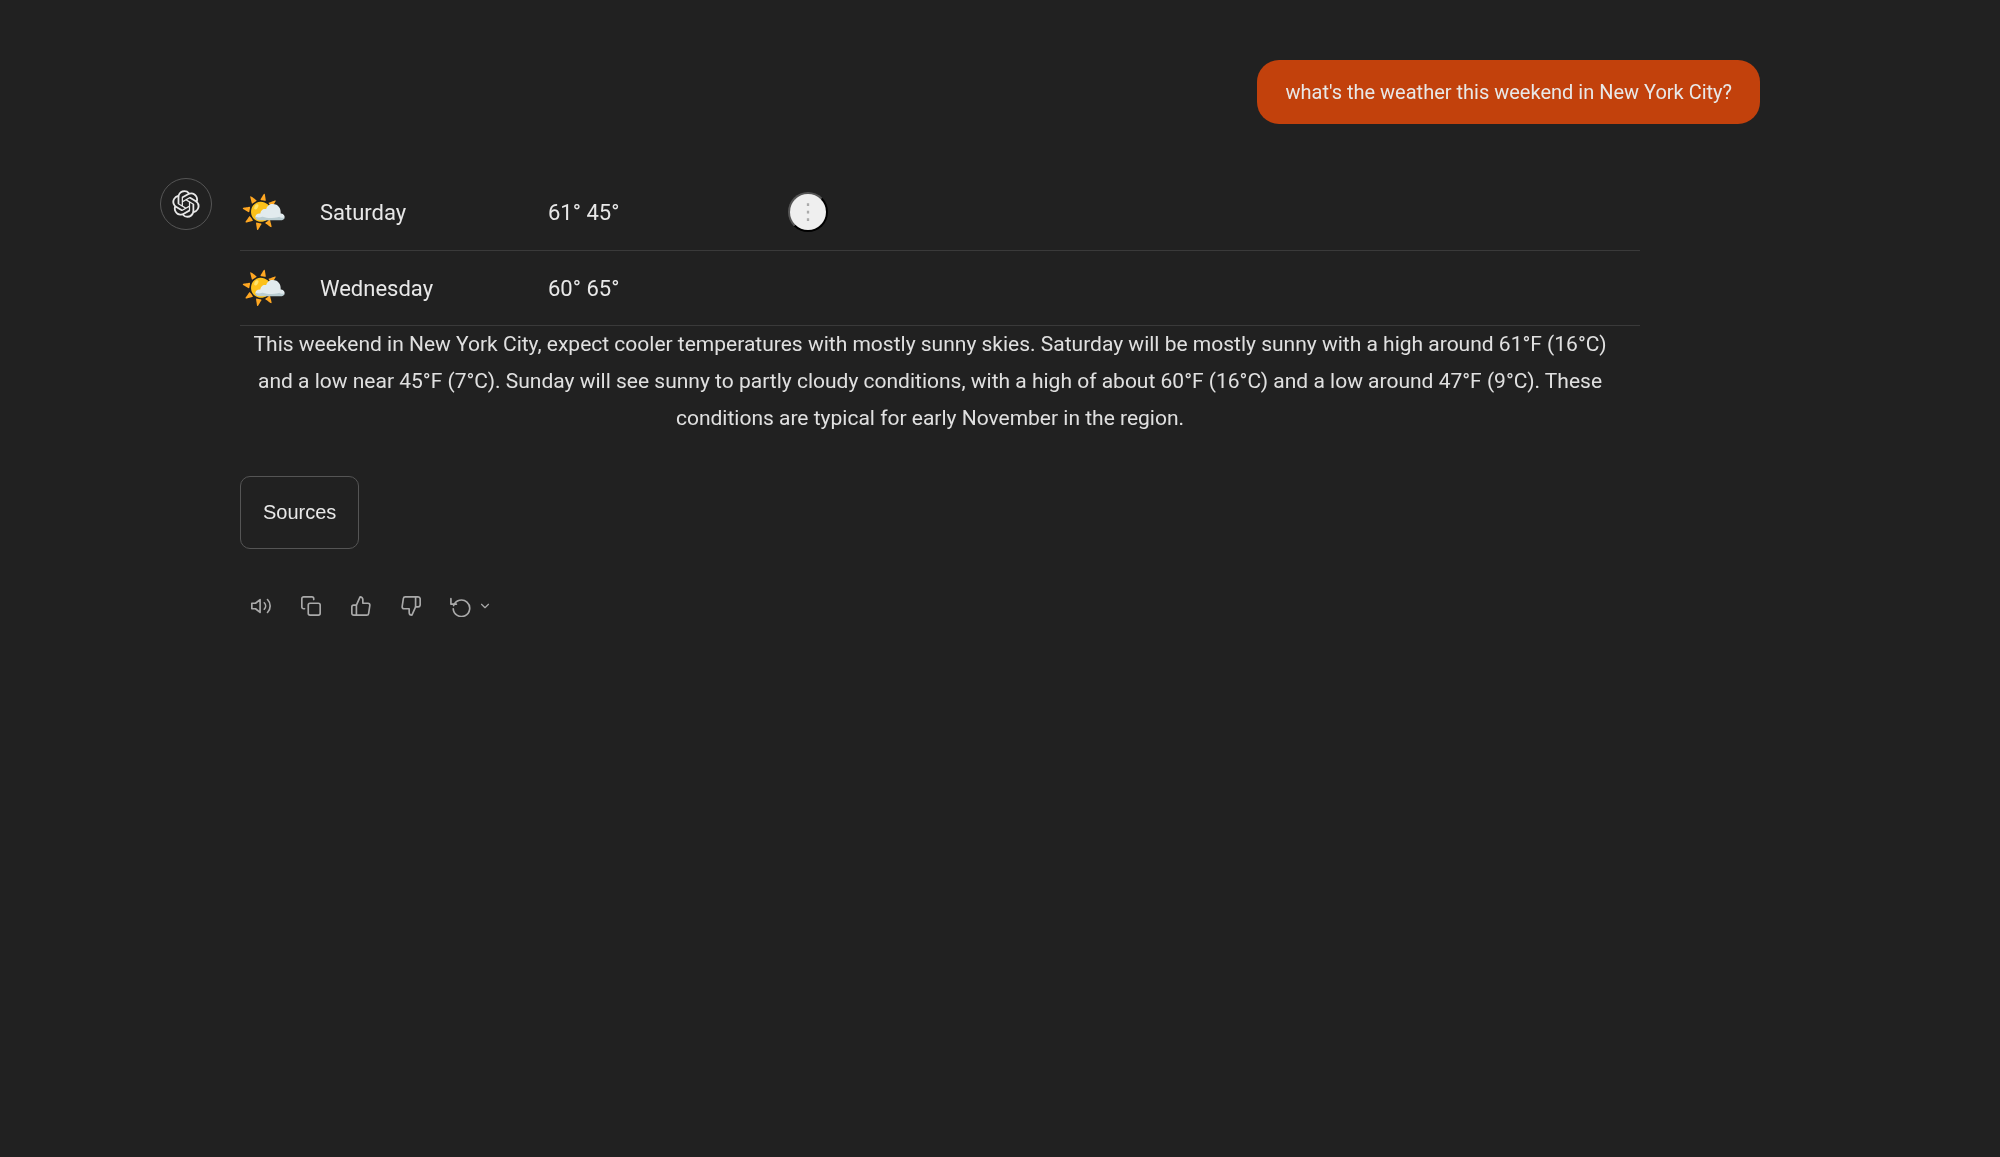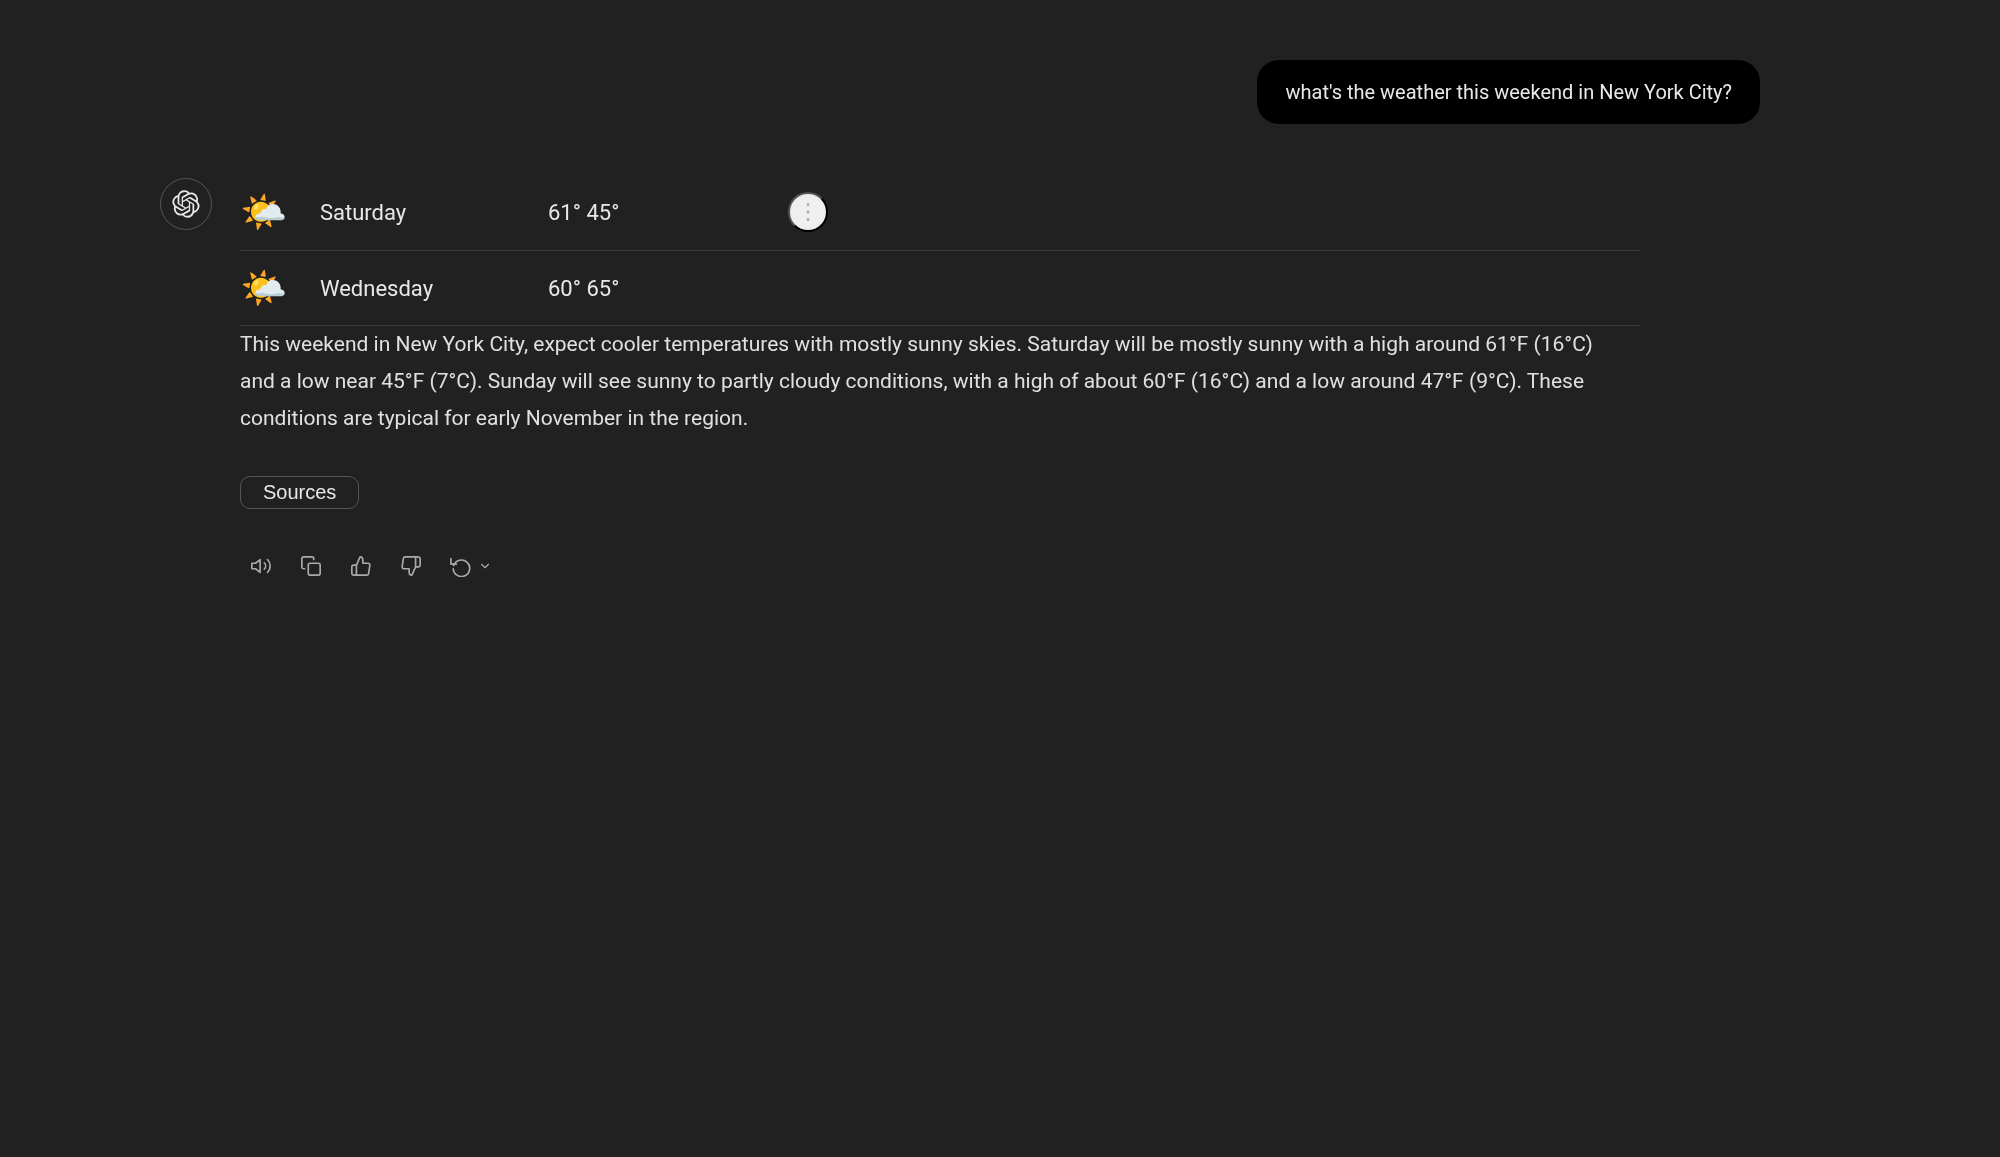--- a/index.html
+++ b/index.html
@@ -25,21 +25,21 @@
     
     .user-message-row {
       width: 100%;
       display: flex;
       justify-content: flex-end;
       padding: 0 240px;
       margin-bottom: 50px;
     }
 
     .user-bubble {
-      background-color: #000000;
+      background-color: #c2410c;
       border-radius: 22px;
       padding: 18px 28px;
       max-width: 700px;
       font-size: 20px;
       color: #e8e8e8;
       line-height: 1.4;
     }
 
     
     .ai-response-row {
@@ -132,29 +132,30 @@
       flex-shrink: 0;
     }
 
     
     .summary-text {
       font-size: 21px;
       line-height: 1.75;
       color: #e0e0e0;
       margin-bottom: 40px;
       max-width: 1380px;
+      text-align: center;
     }
 
     
     .sources-button {
       display: inline-flex;
       align-items: center;
       border: 1.5px solid #555;
       border-radius: 10px;
-      padding: 4px 22px;
+      padding: 24px 22px;
       font-size: 20px;
       color: #e8e8e8;
       background: transparent;
       cursor: pointer;
       margin-bottom: 36px;
     }
 
     
     .action-bar {
       display: flex;

